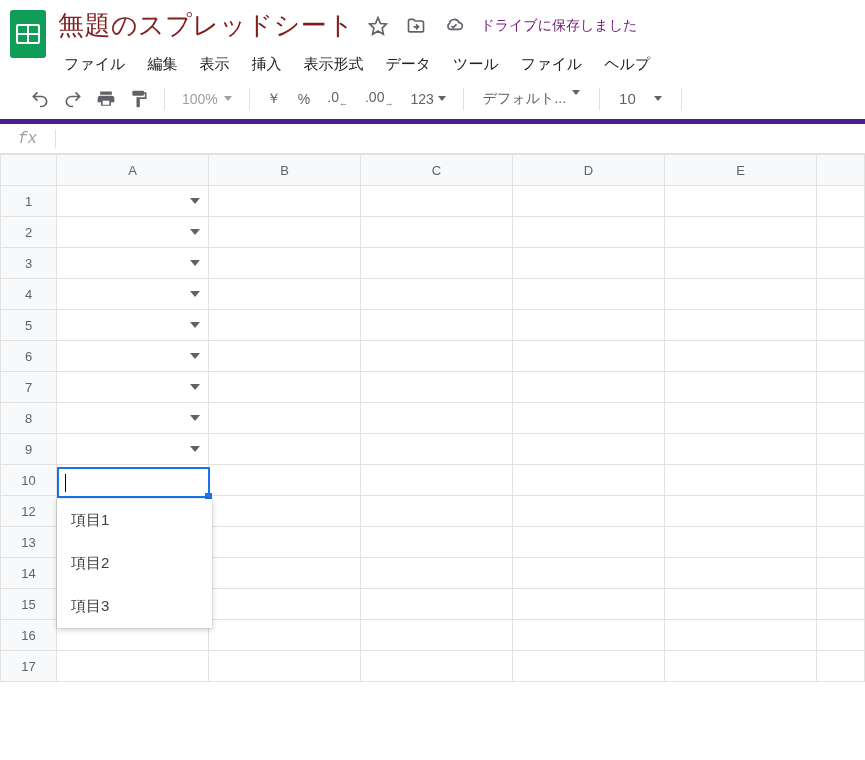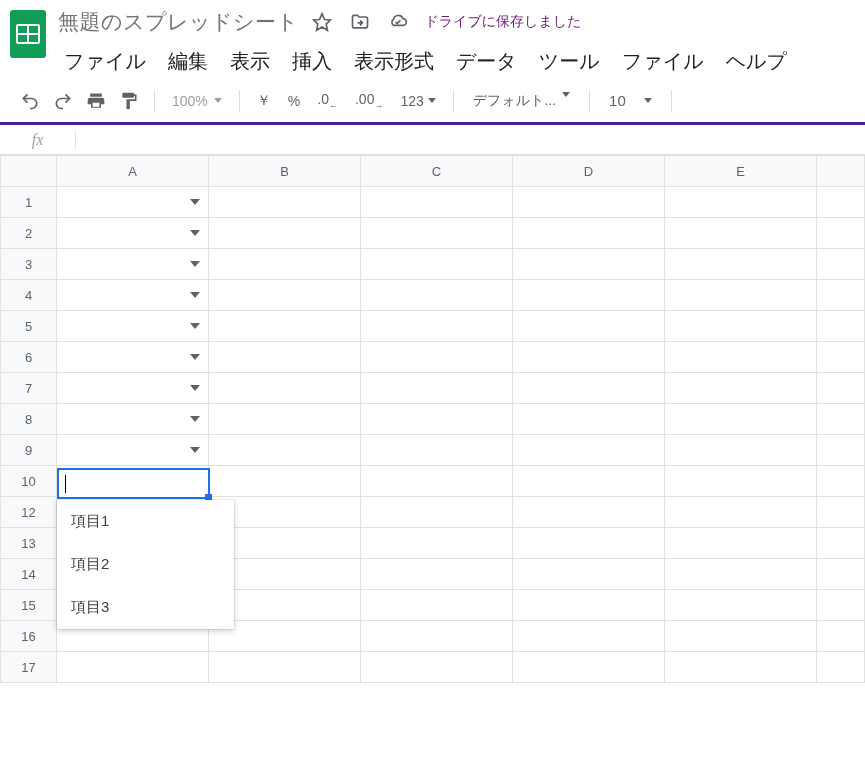--- a/index.html
+++ b/index.html
@@ -18,49 +18,49 @@
   gap: 10px;
 }
 .sheet-icon {
   width: 40px; height: 52px;
   display:flex; align-items:center; justify-content:center;
 }
 .sheet-icon svg { width: 36px; height: 48px; }
 .title-block { display: flex; flex-direction: column; flex: 1; }
 .title-row { display: flex; align-items: center; gap: 10px; margin-bottom: 6px; }
 .doc-title {
-  font-size: 21px;
-  color: #737373;
+  font-size: 26px;
+  color: #7f1d1d;
   letter-spacing: 0.5px;
 }
 .icon-btn {
   width: 28px; height: 28px;
   display:flex; align-items:center; justify-content:center;
   color:#5f6368;
   cursor:pointer;
 }
 .icon-btn svg { width:20px; height:20px; }
 .save-text {
   color: #701a75; font-size: 14px; margin-left: 2px;
 }
 
 .menubar { display: flex; gap: 2px; margin-top: 2px; margin-left: -4px;}
 .menubar .menu-item {
   padding: 4px 10px;
-  font-size: 20px;
+  font-size: 15px;
   color:#202124;
   border-radius:4px;
   cursor:pointer;
 }
 
 .toolbar {
   display:flex; align-items:center; gap: 5px;
   height: 46px;
-  border-bottom: 3px solid #4c1d95;
-  padding: 0 16px;
+  border-bottom: 5px solid #4c1d95;
+  padding: 0 26px;
 }
 .tbtn {
   width: 28px; height: 28px;
   display:flex; align-items:center; justify-content:center;
   color:#5f6368;
   cursor:pointer;
 }
 .tbtn svg{width:20px;height:20px;}
 .sep { width:1px; height:22px; background:#e0e0e0; margin:0 6px;}
 .zoom {
@@ -73,24 +73,24 @@
 .dropdown-text{display:flex;align-items:flex-start;gap:6px;color:#5f6368;font-size:14px;padding:0 8px;cursor:pointer;max-width:140px;}
 .fontsize {display:flex;align-items:center;gap:18px;color:#5f6368;font-size:15px;padding:0 8px;cursor:pointer;}
 .caret{display:inline-block;width:0;height:0;border-left:4px solid transparent;border-right:4px solid transparent;border-top:5px solid #5f6368;}
 
 .formula-bar {
   display:flex; align-items:center;
   height: 30px;
   border-bottom: 1px solid #e0e0e0;
 }
 .fx {
-  width: 76px; text-align:center;
+  width: 56px; text-align:center;
   color:#9aa0a6; font-style: italic; font-size:16px;
   border-right:1px solid #e0e0e0;
-  font-family: Liberation Serif, serif;
+  font-family: Liberation Mono, monospace;
 }
 .formula-input { flex:1; height:100%; padding: 0 8px;}
 
 .grid-wrap{position:relative;}
 table.grid { border-collapse: collapse; table-layout: fixed; width:100%; }
 .grid th, .grid td {
   border: 1px solid #e1e1e1;
   height: 31px;
 }
 .grid th {
@@ -414,18 +414,18 @@
           <td class="cell"></td>
         </tr>
       </tbody>
 </table>
 
 <div class="active-cell" style="left:57px; top:313px; width:153px; height:31px;">
   <div class="cursor-bar"></div>
   <div class="handle"></div>
 </div>
 
-<div class="dv-popup" style="left:57px; top:345px; width:177px;">
+<div class="dv-popup" style="left:57px; top:345px; width:155px;">
   <div class="dv-option">項目1</div>
   <div class="dv-option">項目2</div>
   <div class="dv-option">項目3</div>
 </div>
 </div>
 
 </body></html>

